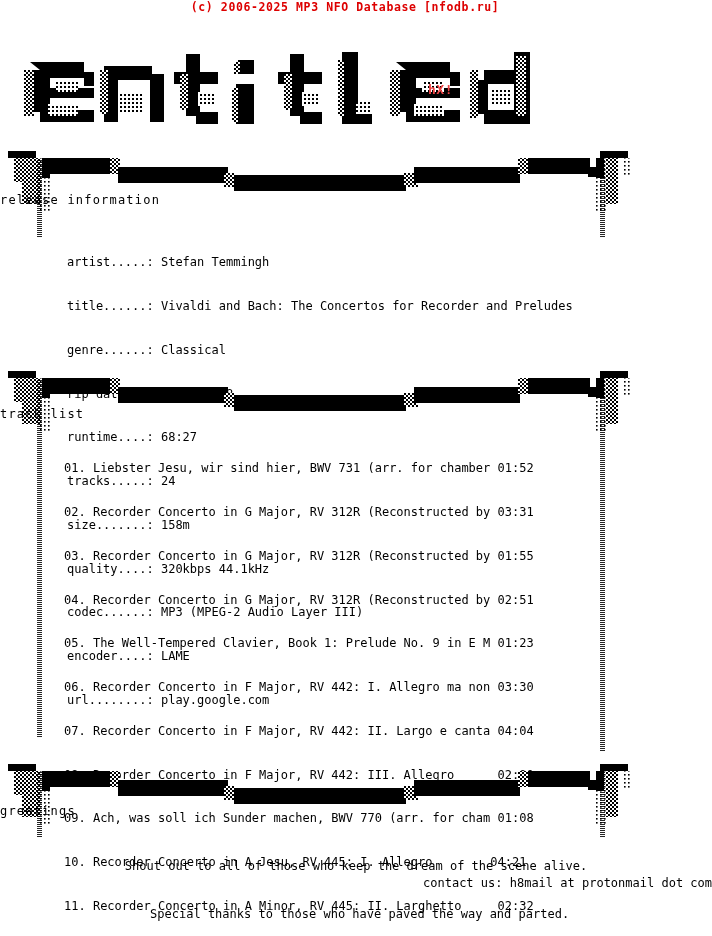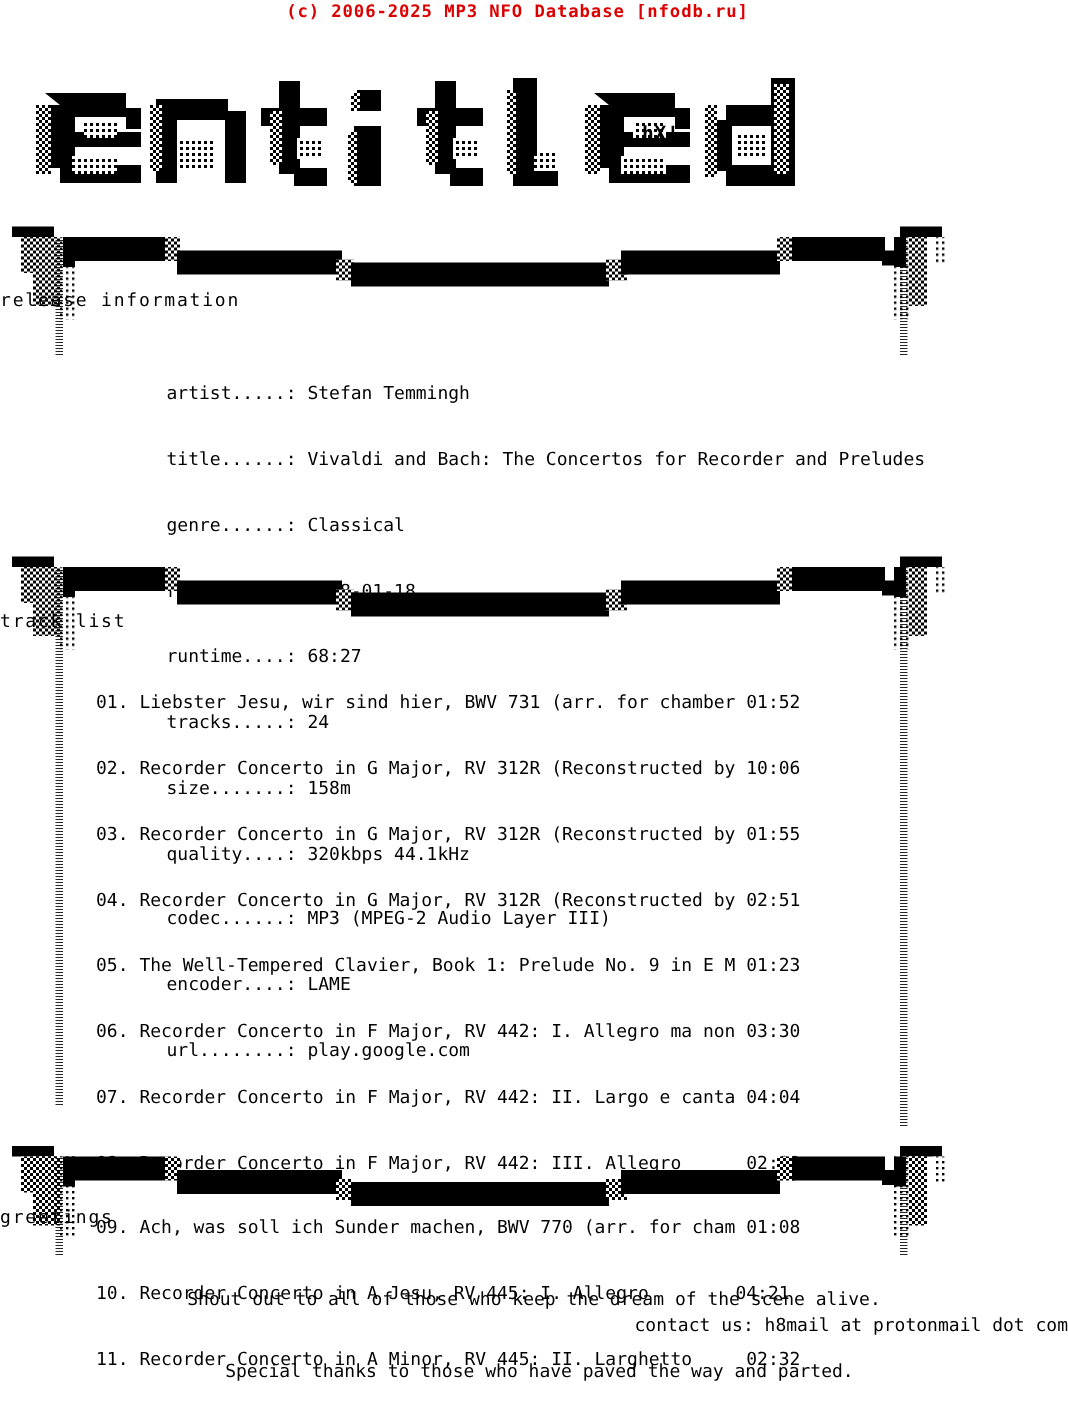--- a/index.html
+++ b/index.html
@@ -40,21 +40,21 @@
     height: 120px;
   }
   .logo-svg { display: block; }
 
   .logo-sig {
     position: absolute;
     left: 428px;
     top: 56px;
     font-size: 13px;
     font-weight: bold;
-    color: #000000;
+    color: #ef4444;
     white-space: pre;
     letter-spacing: 0.5px;
   }
 
   
   .divider {
     position: absolute;
     left: 0;
     width: 712px;
     height: 92px;
@@ -90,21 +90,21 @@
 
   
   .info-block {
     position: absolute;
     left: 67px;
     top: 226px;
     font-size: 12px;
     line-height: 14.6px;
     white-space: pre;
   }
-  .info-row { white-space: pre; margin-left: 44px; }
+  .info-row { white-space: pre; }
   .info-label { white-space: pre; }
   .info-value { white-space: pre; }
 
   
   .track-block {
     position: absolute;
     left: 64px;
     top: 432px;
     font-size: 12px;
     line-height: 14.6px;
@@ -277,21 +277,21 @@
   </svg>
 </div>
 
 <div class="section-title" style="top:407px;">track list</div>
 
 <div class="rail" style="left:37px; top:380px; height:358px;"></div>
 <div class="rail" style="left:600px; top:380px; height:372px;"></div>
 
 <div class="track-block">
   <div class="track-row"><span>01.</span> <span>Liebster Jesu, wir sind hier, BWV 731 (arr. for chamber </span><span class="tt">01:52</span></div>
-  <div class="track-row"><span>02.</span> <span>Recorder Concerto in G Major, RV 312R (Reconstructed by </span><span class="tt">10:06</span></div>
+  <div class="track-row"><span>02.</span> <span>Recorder Concerto in G Major, RV 312R (Reconstructed by </span><span class="tt">03:31</span></div>
   <div class="track-row"><span>03.</span> <span>Recorder Concerto in G Major, RV 312R (Reconstructed by </span><span class="tt">01:55</span></div>
   <div class="track-row"><span>04.</span> <span>Recorder Concerto in G Major, RV 312R (Reconstructed by </span><span class="tt">02:51</span></div>
   <div class="track-row"><span>05.</span> <span>The Well-Tempered Clavier, Book 1: Prelude No. 9 in E M </span><span class="tt">01:23</span></div>
   <div class="track-row"><span>06.</span> <span>Recorder Concerto in F Major, RV 442: I. Allegro ma non </span><span class="tt">03:30</span></div>
   <div class="track-row"><span>07.</span> <span>Recorder Concerto in F Major, RV 442: II. Largo e canta </span><span class="tt">04:04</span></div>
   <div class="track-row"><span>08.</span> <span>Recorder Concerto in F Major, RV 442: III. Allegro      </span><span class="tt">02:00</span></div>
   <div class="track-row"><span>09.</span> <span>Ach, was soll ich Sunder machen, BWV 770 (arr. for cham </span><span class="tt">01:08</span></div>
   <div class="track-row"><span>10.</span> <span>Recorder Concerto in A Jesu, RV 445: I. Allegro        </span><span class="tt">04:21</span></div>
   <div class="track-row"><span>11.</span> <span>Recorder Concerto in A Minor, RV 445: II. Larghetto     </span><span class="tt">02:32</span></div>
   

